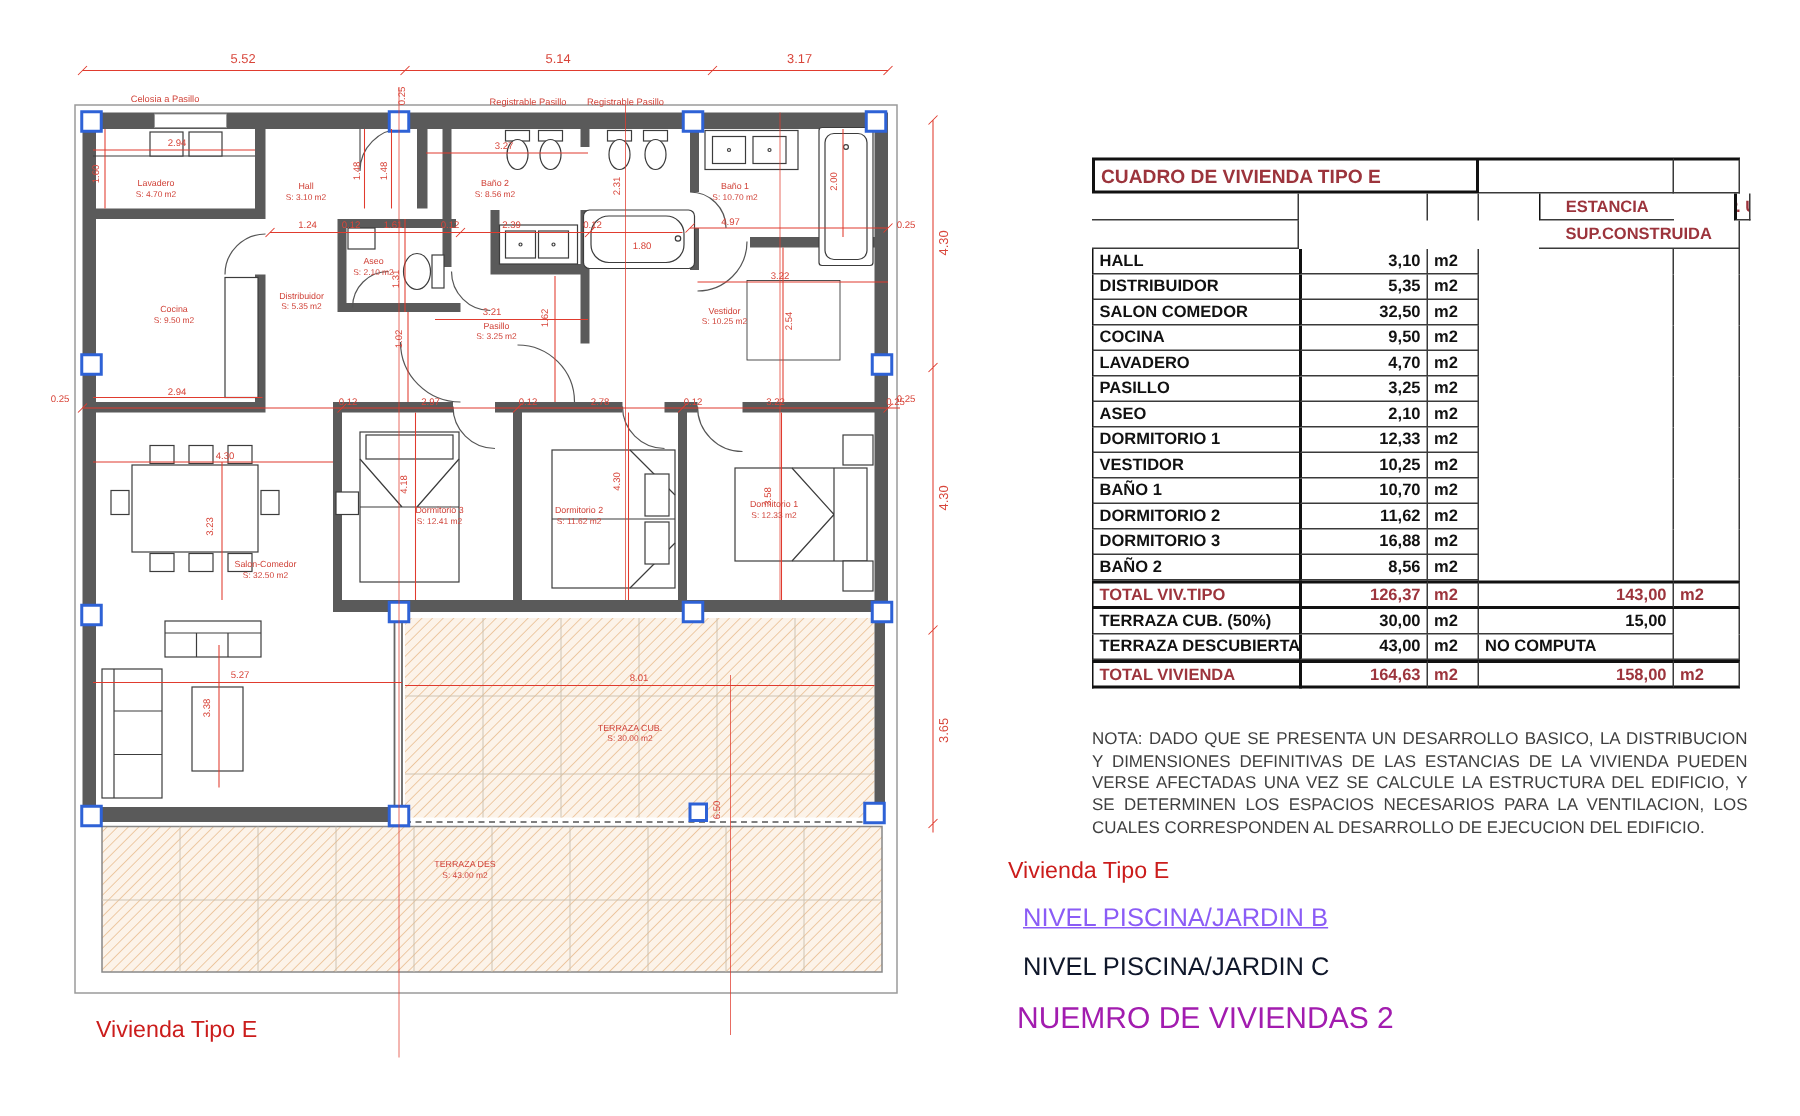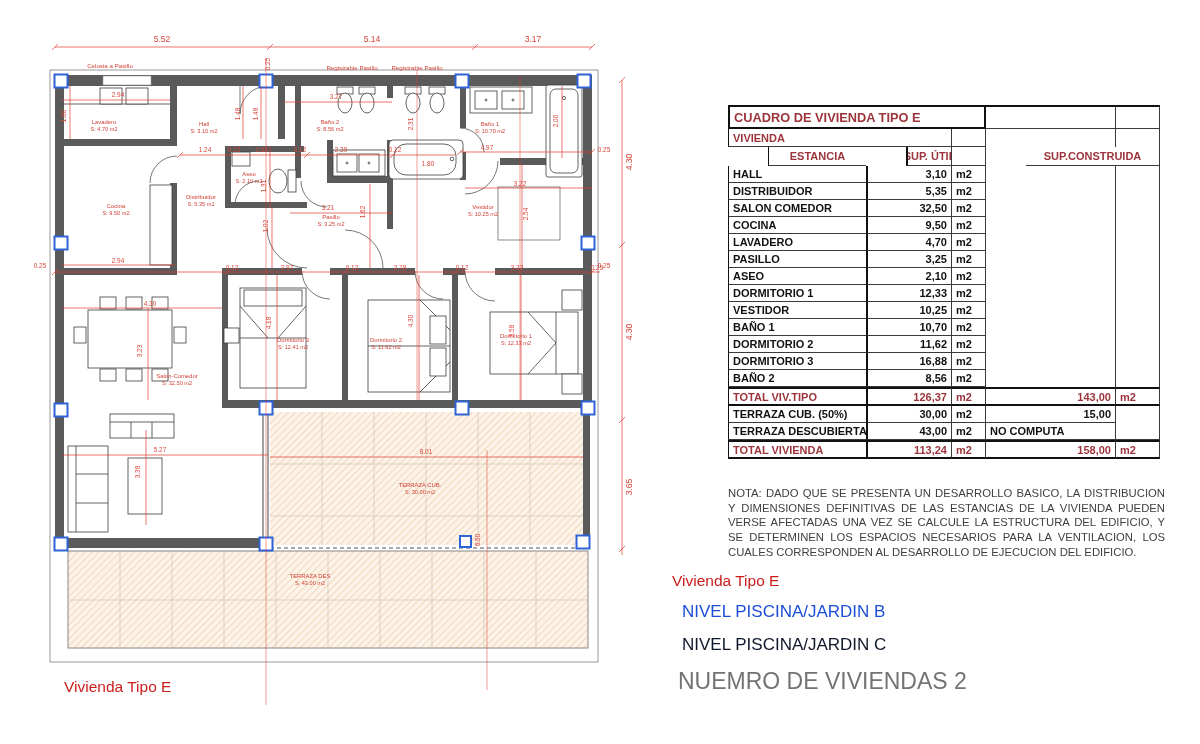--- a/index.html
+++ b/index.html
@@ -27,23 +27,23 @@
   .noB{border-bottom:none;}
   .red{color:#9c343c;}
   .ctr{justify-content:center;margin-left:40px;}
   .rt{justify-content:flex-end;}
   .title{font-size:12.8px;}
   
   .note{position:absolute;left:728px;top:486px;width:437px;margin:0;
         font-size:11.3px;line-height:1.3;color:#3f3f3f;text-align:justify;font-weight:400;}
   .plan-caption{position:absolute;left:64px;top:678px;color:#cb1d1c;font-size:15.5px;}
   .f-title{position:absolute;left:672px;top:572px;color:#cb1d1c;font-size:15.5px;}
-  .f-line1{position:absolute;left:682px;top:602px;color:#1d4ed8;font-size:17px;}
+  .f-line1{position:absolute;left:682px;top:602px;color:#8b5cf6;font-size:17px;text-decoration:underline;}
   .f-line2{position:absolute;left:682px;top:635px;color:#0f172a;font-size:17px;}
-  .f-line3{position:absolute;left:678px;top:668px;color:#737373;font-size:23px;}
+  .f-line3{position:absolute;left:678px;top:668px;color:#a21caf;font-size:20px;}
 </style>
 </head>
 <body>
 
 <svg class="abs" style="left:0;top:0" width="650" height="744" viewBox="0 0 650 744">
   <defs>
     <pattern id="hatch" width="5" height="5" patternUnits="userSpaceOnUse" patternTransform="rotate(45)">
       <rect width="5" height="5" fill="#fcf3e9"></rect>
       <line x1="0" y1="0" x2="0" y2="5" stroke="#ecc49c" stroke-width="1.2"></line>
     </pattern>
@@ -273,21 +273,20 @@
 </svg>
 
 <div class="plan-caption">Vivienda Tipo E</div>
 
 <div class="tbl">
 
   <div class="c red title T2 B2 L2 R2" style="grid-column:1/4">CUADRO DE VIVIENDA TIPO E</div>
   <div class="c T2"></div>
   <div class="c T2"></div>
 
-  <div class="c red L" style="grid-column:1/3">VIVIENDA</div>
   <div class="c"></div>
   <div class="c noB"></div>
   <div class="c noB"></div>
 
   <div class="c red ctr L noR">ESTANCIA</div>
   <div class="c red ctr L2">SUP. ÚTIL</div>
   <div class="c"></div>
   <div class="c red ctr" style="grid-column:4/6">SUP.CONSTRUIDA</div>
 
   <div class="c L noR">HALL</div>
@@ -368,21 +367,21 @@
   <div class="c rt">15,00</div>
   <div class="c noB"></div>
 
   <div class="c L noR">TERRAZA DESCUBIERTA</div>
   <div class="c rt L2">43,00</div>
   <div class="c">m2</div>
   <div class="c">NO COMPUTA</div>
   <div class="c"></div>
 
   <div class="c red L noR T2 B2">TOTAL VIVIENDA</div>
-  <div class="c red rt L2 T2 B2">113,24</div>
+  <div class="c red rt L2 T2 B2">164,63</div>
   <div class="c red T2 B2">m2</div>
   <div class="c red rt T2 B2">158,00</div>
   <div class="c red T2 B2">m2</div>
 </div>
 
 <p class="note">NOTA: DADO QUE SE PRESENTA UN DESARROLLO BASICO, LA DISTRIBUCION Y DIMENSIONES DEFINITIVAS DE LAS ESTANCIAS DE LA VIVIENDA PUEDEN VERSE AFECTADAS UNA VEZ SE CALCULE LA ESTRUCTURA DEL EDIFICIO, Y SE DETERMINEN LOS ESPACIOS NECESARIOS PARA LA VENTILACION, LOS CUALES CORRESPONDEN AL DESARROLLO DE EJECUCION DEL EDIFICIO.</p>
 
 <div class="f-title">Vivienda Tipo E</div>
 <div class="f-line1">NIVEL PISCINA/JARDIN B</div>
 <div class="f-line2">NIVEL PISCINA/JARDIN  C</div>

